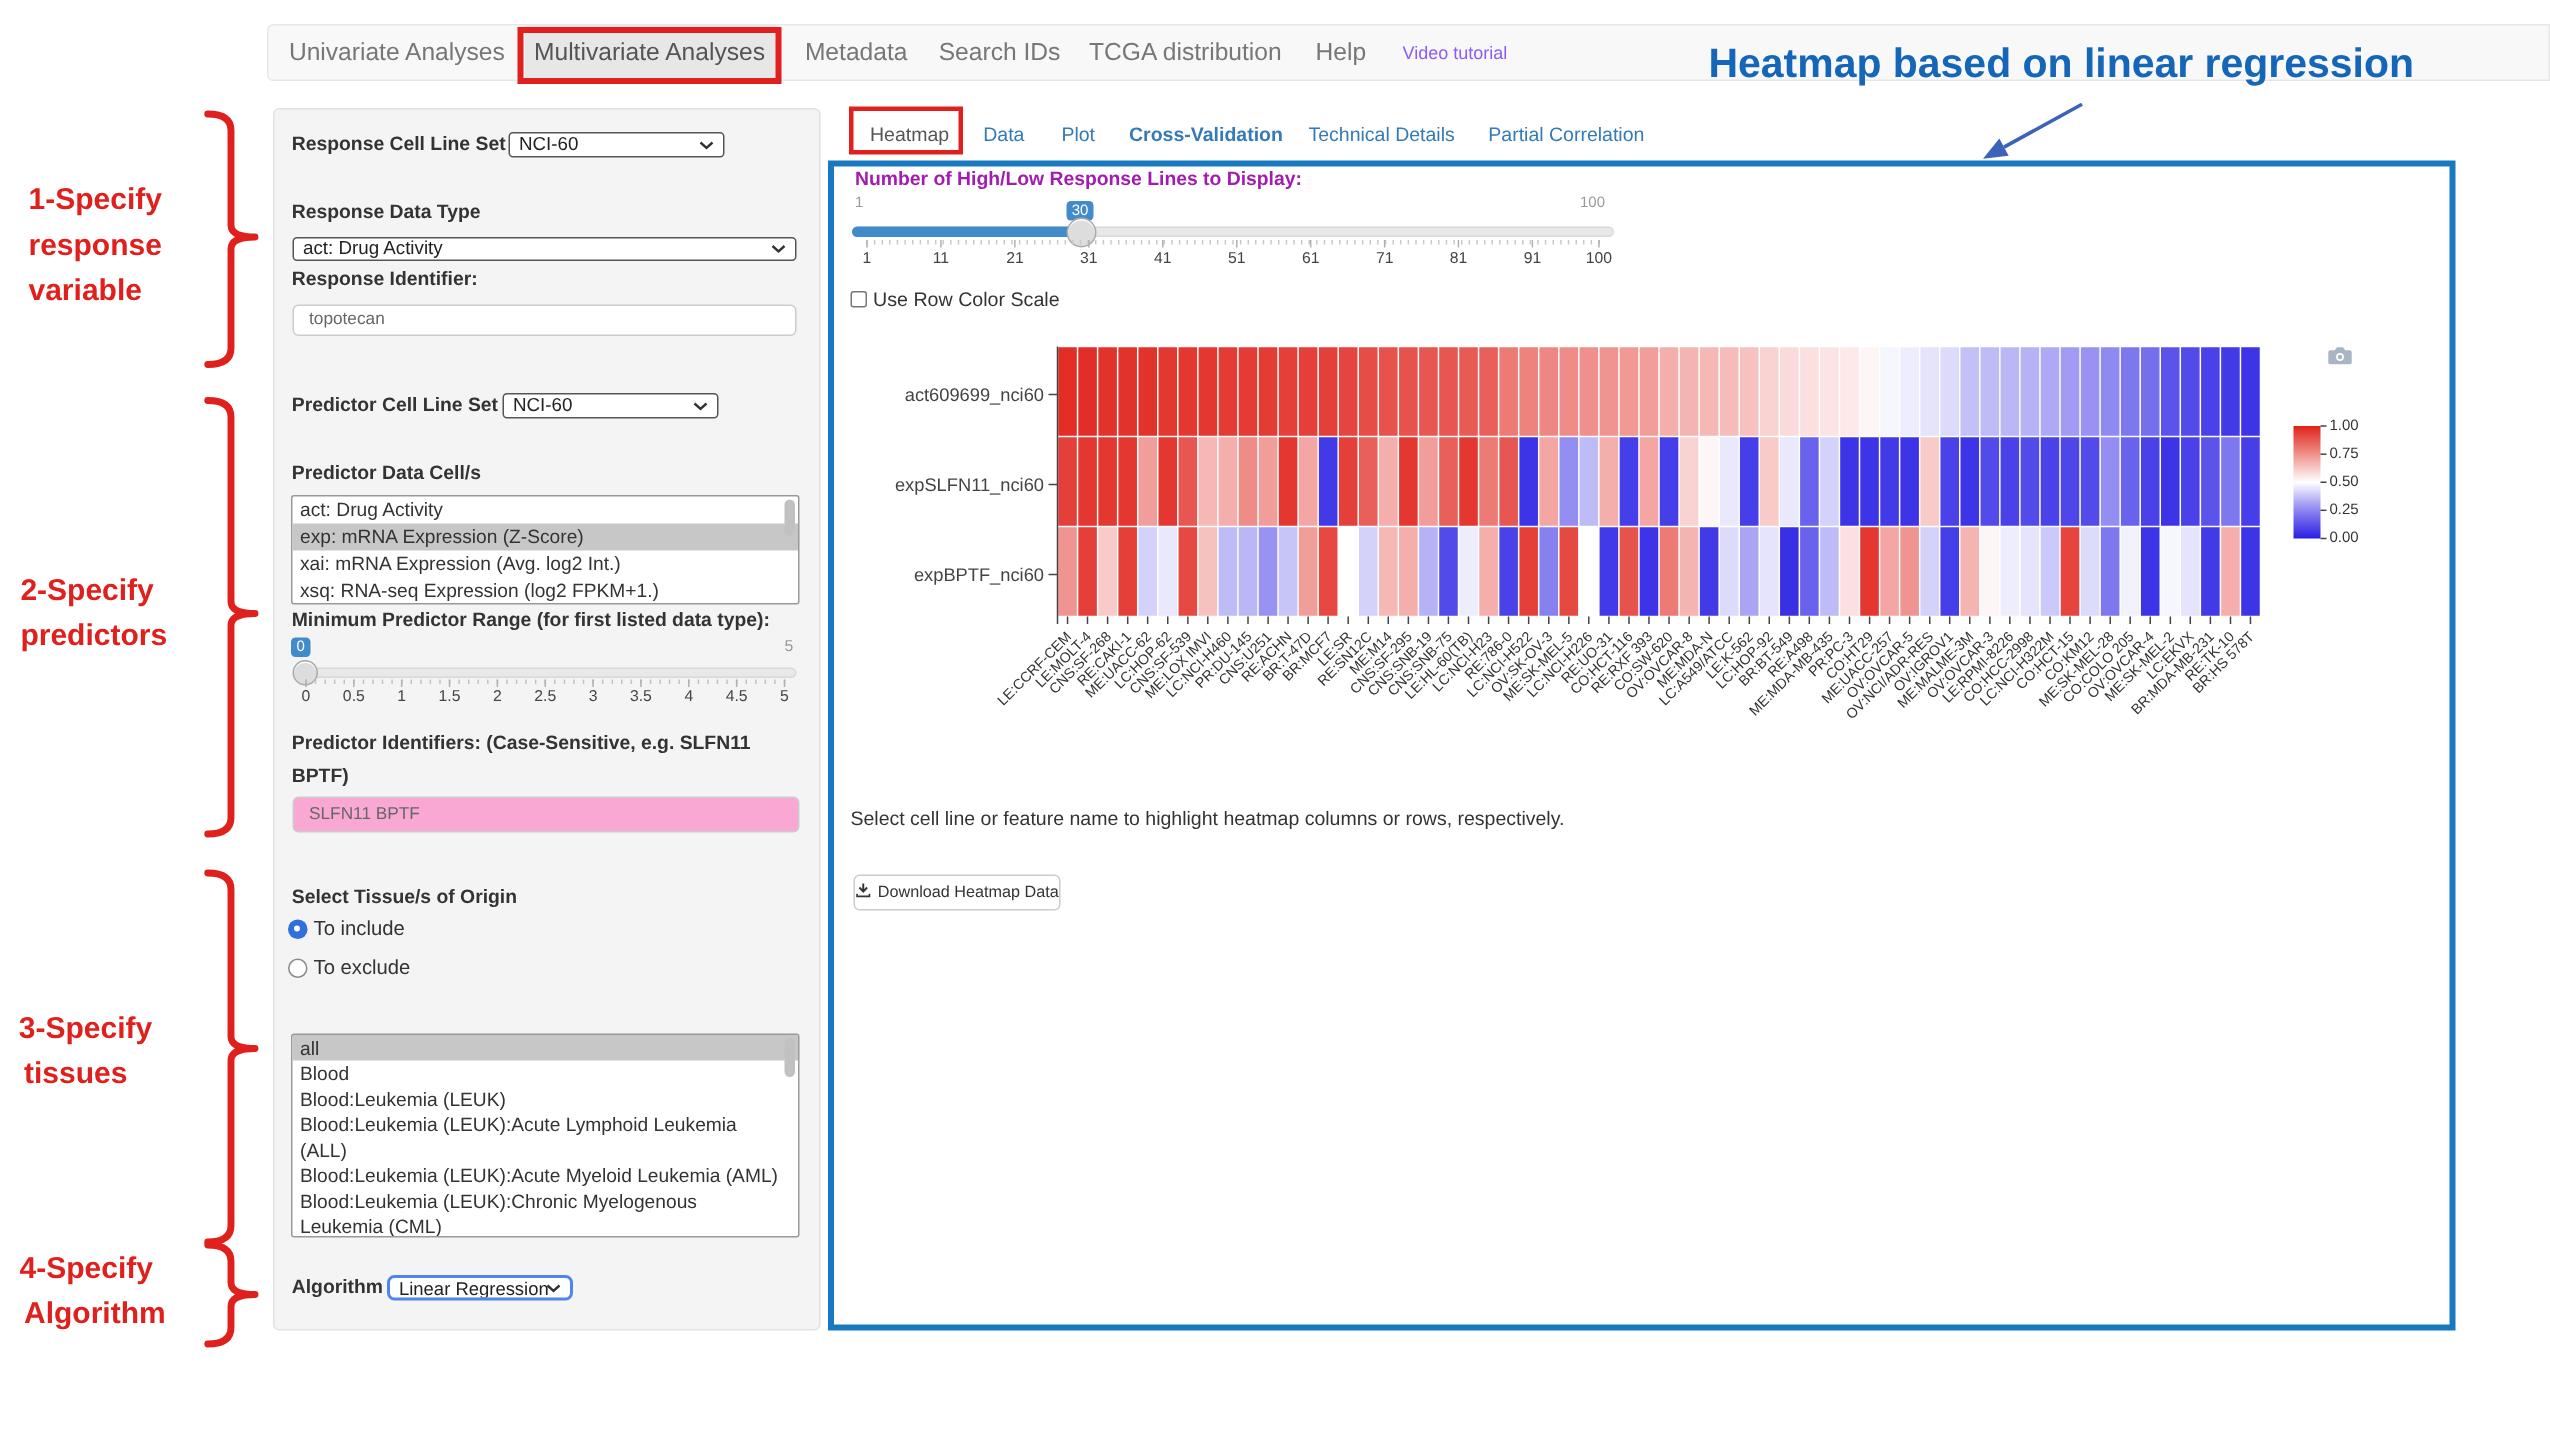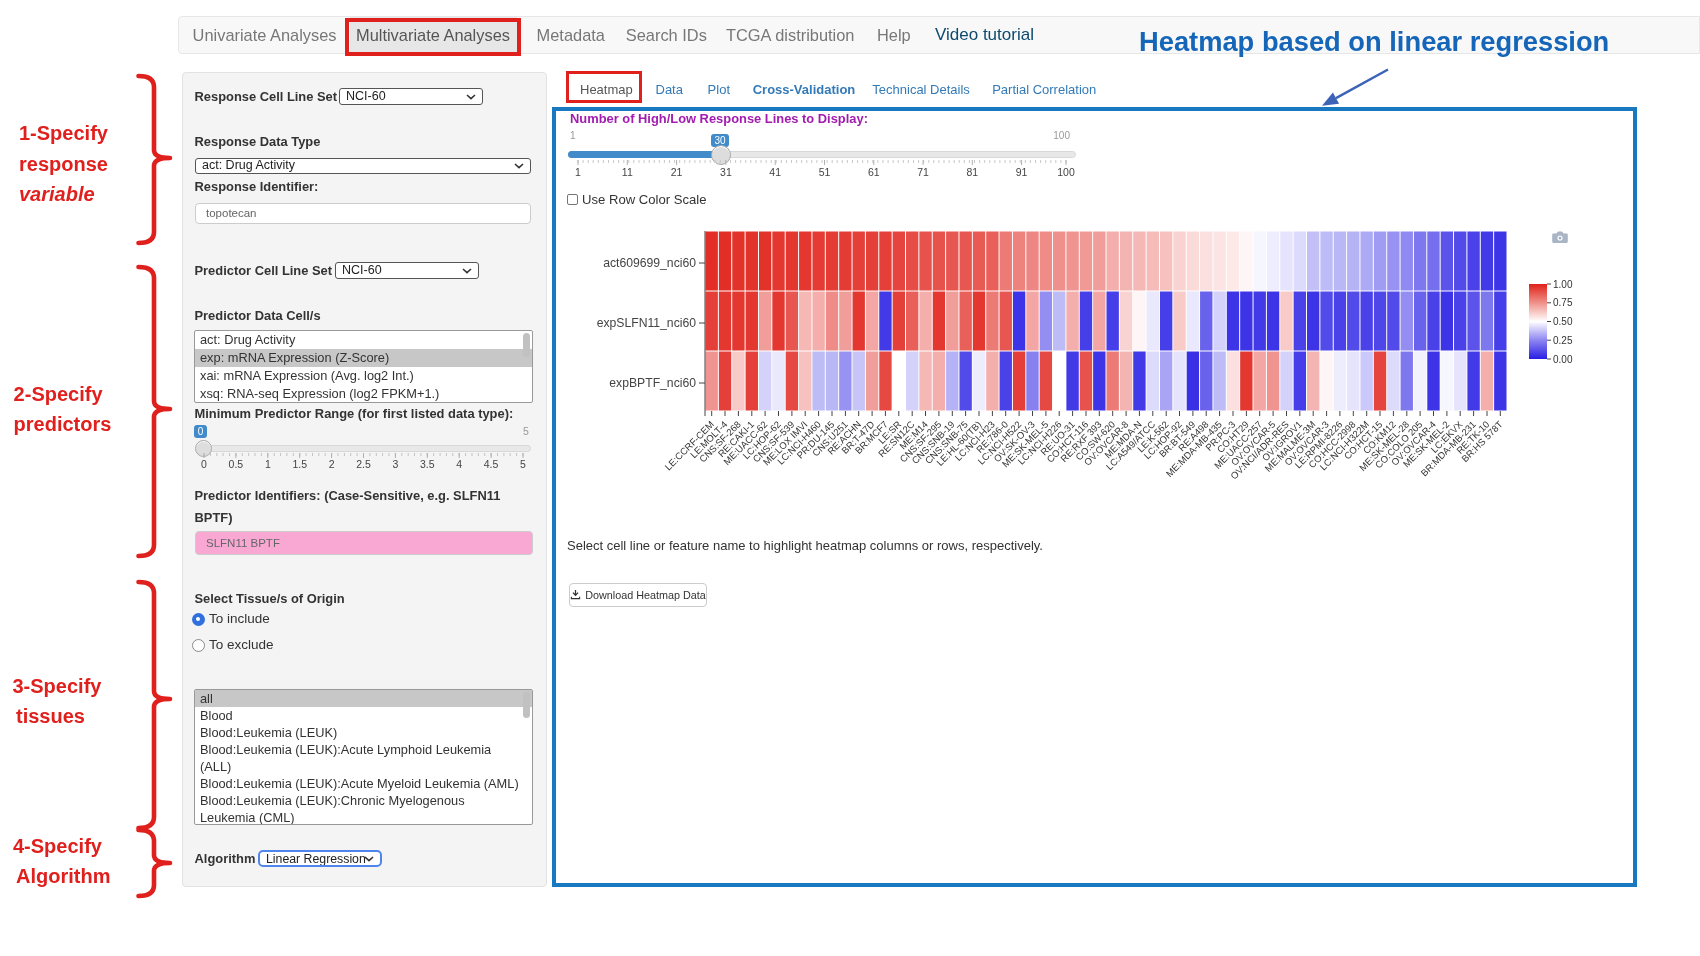--- a/index.html
+++ b/index.html
@@ -1,26 +1,26 @@
 <!DOCTYPE html>
 <html><head><meta charset="utf-8"><style>*{margin:0;padding:0;box-sizing:border-box;}body{width:1700px;height:956px;background:#fff;font-family:"Liberation Sans",sans-serif;position:relative;overflow:hidden;}.abs{position:absolute;}.lb{font-weight:bold;font-size:12.9px;color:#333;}.chev{position:absolute;right:6px;top:50%;margin-top:-3px;}</style></head><body>
 <div style="position:absolute;left:178px;top:16px;width:1522px;height:38px;background:#f8f8f8;border:1px solid #e7e7e7;border-radius:4px 0 0 4px;"></div>
 <div style="position:absolute;left:350px;top:17px;width:167px;height:36px;background:#e7e7e7;"></div>
 <div style="position:absolute;left:192.6px;top:16px;height:38px;line-height:38px;font-size:16.4px;color:#777;white-space:nowrap;">Univariate Analyses</div>
 <div style="position:absolute;left:356px;top:16px;height:38px;line-height:38px;font-size:16.4px;color:#555;white-space:nowrap;">Multivariate Analyses</div>
 <div style="position:absolute;left:536.6px;top:16px;height:38px;line-height:38px;font-size:16.4px;color:#777;white-space:nowrap;">Metadata</div>
 <div style="position:absolute;left:625.8px;top:16px;height:38px;line-height:38px;font-size:16.4px;color:#777;white-space:nowrap;">Search IDs</div>
 <div style="position:absolute;left:726px;top:16px;height:38px;line-height:38px;font-size:16.4px;color:#777;white-space:nowrap;">TCGA distribution</div>
 <div style="position:absolute;left:877px;top:16px;height:38px;line-height:38px;font-size:16.4px;color:#777;white-space:nowrap;">Help</div>
-<div style="position:absolute;left:935px;top:16px;height:38px;line-height:38px;font-size:17px;color:#0c4a6e;white-space:nowrap;">Video tutorial</div>
+<div style="position:absolute;left:935px;top:16px;height:38px;line-height:38px;font-size:12px;color:#8b5cf6;white-space:nowrap;">Video tutorial</div>
 <div style="position:absolute;left:345px;top:17.5px;width:176px;height:38px;border:4px solid #e0201d;"></div>
 <div style="position:absolute;left:1139px;top:29px;width:480px;height:26px;line-height:26px;font-size:27.3px;font-weight:bold;color:#1566b8;white-space:nowrap;">Heatmap based on linear regression</div>
 <div style="position:absolute;left:19px;top:120px;height:26px;line-height:26px;font-size:20px;font-weight:bold;color:#e0201d;white-space:nowrap;">1-Specify</div>
 <div style="position:absolute;left:19px;top:150.5px;height:26px;line-height:26px;font-size:20px;font-weight:bold;color:#e0201d;white-space:nowrap;">response</div>
-<div style="position:absolute;left:19px;top:181px;height:26px;line-height:26px;font-size:20px;font-weight:bold;color:#e0201d;white-space:nowrap;font-style:italic;">variable</div>
+<div style="position:absolute;left:19px;top:181px;height:26px;line-height:26px;font-size:20px;font-weight:bold;color:#e0201d;white-space:nowrap;">variable</div>
 <div style="position:absolute;left:13.6px;top:381px;height:26px;line-height:26px;font-size:20px;font-weight:bold;color:#e0201d;white-space:nowrap;">2-Specify</div>
 <div style="position:absolute;left:13.6px;top:411px;height:26px;line-height:26px;font-size:20px;font-weight:bold;color:#e0201d;white-space:nowrap;">predictors</div>
 <div style="position:absolute;left:12.5px;top:673px;height:26px;line-height:26px;font-size:20px;font-weight:bold;color:#e0201d;white-space:nowrap;">3-Specify</div>
 <div style="position:absolute;left:16px;top:703px;height:26px;line-height:26px;font-size:20px;font-weight:bold;color:#e0201d;white-space:nowrap;">tissues</div>
 <div style="position:absolute;left:13px;top:833px;height:26px;line-height:26px;font-size:20px;font-weight:bold;color:#e0201d;white-space:nowrap;">4-Specify</div>
 <div style="position:absolute;left:16px;top:863px;height:26px;line-height:26px;font-size:20px;font-weight:bold;color:#e0201d;white-space:nowrap;">Algorithm</div>
 <div style="position:absolute;left:182px;top:72px;width:365px;height:815px;background:#f4f4f4;border:1px solid #e2e2e2;border-radius:4px;"></div>
 <div style="position:absolute;left:194.5px;top:87px;width:340px;height:18px;line-height:18px;"><span class="lb">Response Cell Line Set</span></div>
 <div style="position:absolute;left:339px;top:88px;width:144px;height:17px;background:#fff;border:1.5px solid #555;border-radius:3px;font-size:12.5px;color:#222;line-height:14px;padding-left:6px;white-space:nowrap;overflow:hidden;">NCI-60<svg class="chev" width="10" height="6" viewBox="0 0 10 6">
       <path d="M1 1 l4 3.6 L9 1" fill="none" stroke="#333" stroke-width="1.6"></path>

